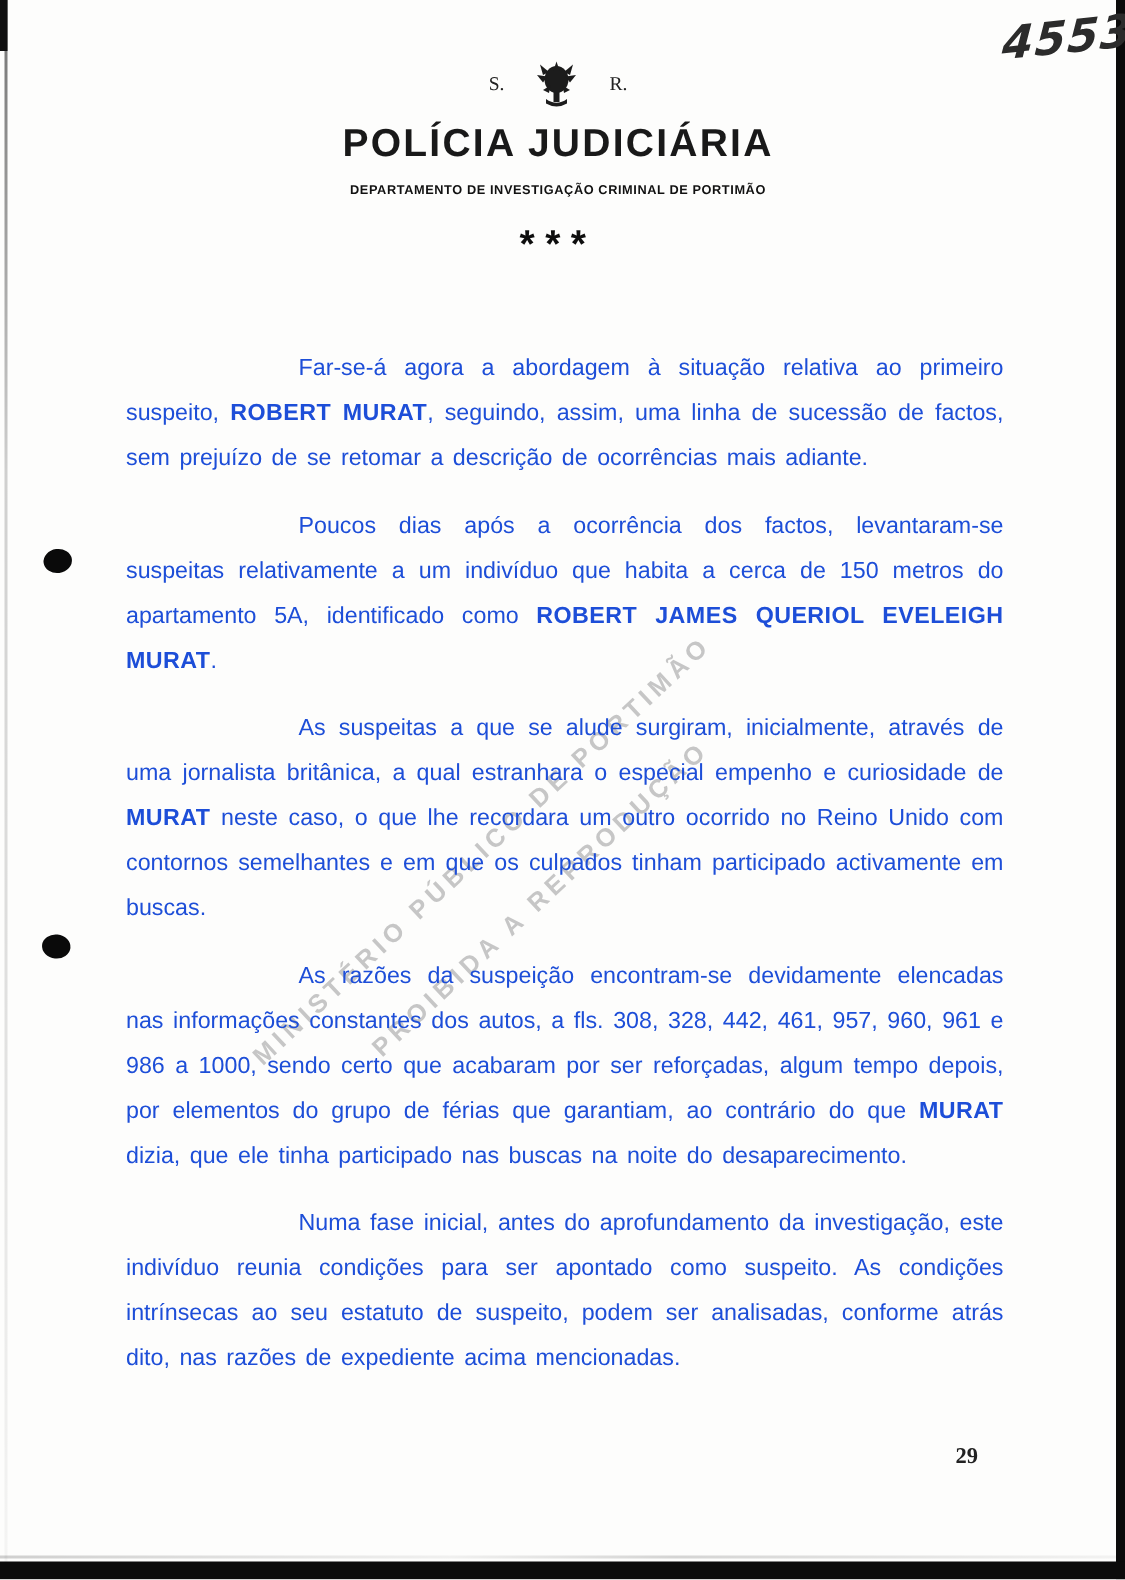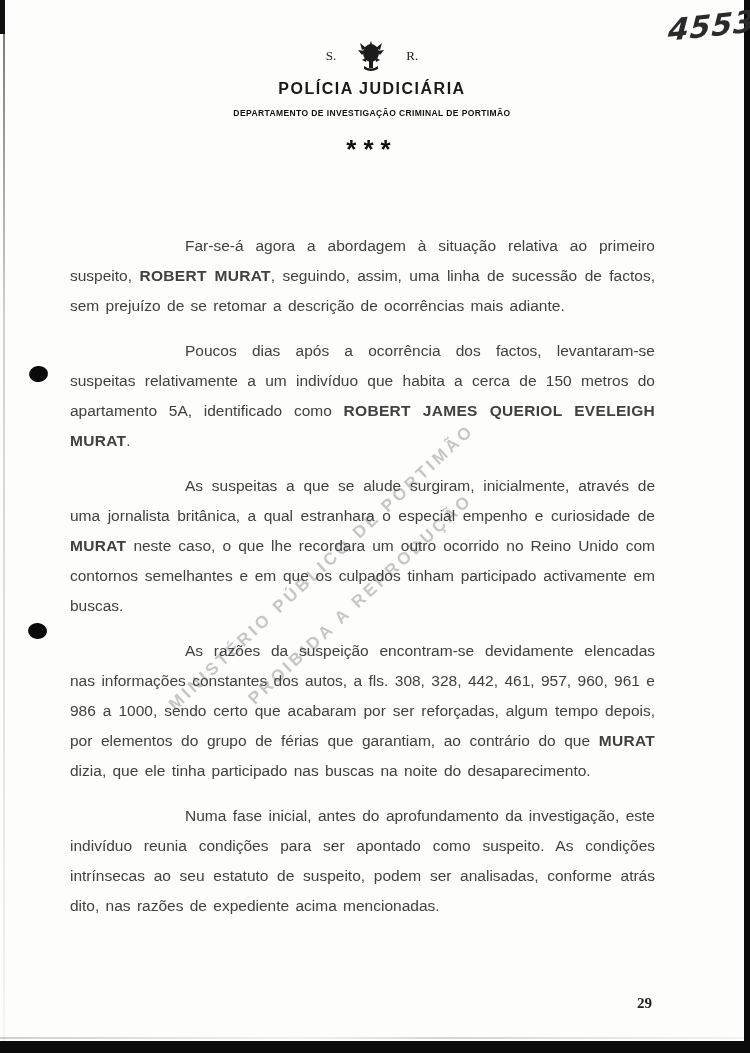--- a/index.html
+++ b/index.html
@@ -30,44 +30,44 @@
     font-style:italic; font-size:30px; font-weight:bold; color:#2b2b2b;
     transform:rotate(-6deg) skewX(-10deg); letter-spacing:1px;
   }
 
   
   .header { position:absolute; left:0; top:40px; width:744px; text-align:center; }
   .emblem-row { display:flex; align-items:center; justify-content:center; gap:14px;
                 font-family:"Liberation Serif", serif; font-size:13px; color:#222; }
   .crest { width:42px; height:32px; display:inline-block; }
   .ministry { margin-top:4px; font-size:11px; font-weight:bold; letter-spacing:.6px; color:#111; }
-  .pj-title { margin-top:8px; font-size:16px; font-weight:bold; letter-spacing:1.5px; color:#191919; }
+  .pj-title { margin-top:8px; font-size:26px; font-weight:bold; letter-spacing:1.5px; color:#191919; }
   .department { margin-top:10px; font-size:8.5px; font-weight:bold; letter-spacing:.4px; color:#111; }
   .separator { margin-top:16px; font-size:26px; font-weight:bold; letter-spacing:7px; color:#0e0e0e; }
 
   
   .watermark {
     position:absolute; left:165px; top:700px; width:520px;
     transform:rotate(-43deg); transform-origin:0 0;
     color:#c6c6c6; z-index:1; pointer-events:none;
   }
   .watermark .wline { font-size:17px; font-weight:bold; letter-spacing:3.5px; white-space:nowrap; }
   .watermark .wline2 { margin-left:62px; margin-top:30px; }
 
   
   .doc-body {
-    position:absolute; left:70px; top:231px; width:585px; z-index:2;
+    position:absolute; left:84px; top:231px; width:585px; z-index:2;
     font-size:15.5px; line-height:30px; text-align:justify;
-    color:#404040; word-spacing:2px;
+    color:#1d4ed8; word-spacing:2px;
   }
   .doc-body p.para { margin:0 0 15px 0; text-indent:115px; }
   .doc-body b { font-weight:bold; letter-spacing:.3px; }
 
   .page-number {
-    position:absolute; left:637px; top:995px;
+    position:absolute; left:637px; top:963px;
     font-family:"Liberation Serif", serif; font-size:15px; font-weight:bold; color:#222;
   }
 </style>
 </head>
 <body>
 
 <div class="scan">
 
   <div class="edge-left-line"></div>
   <div class="corner-top-left"></div>

